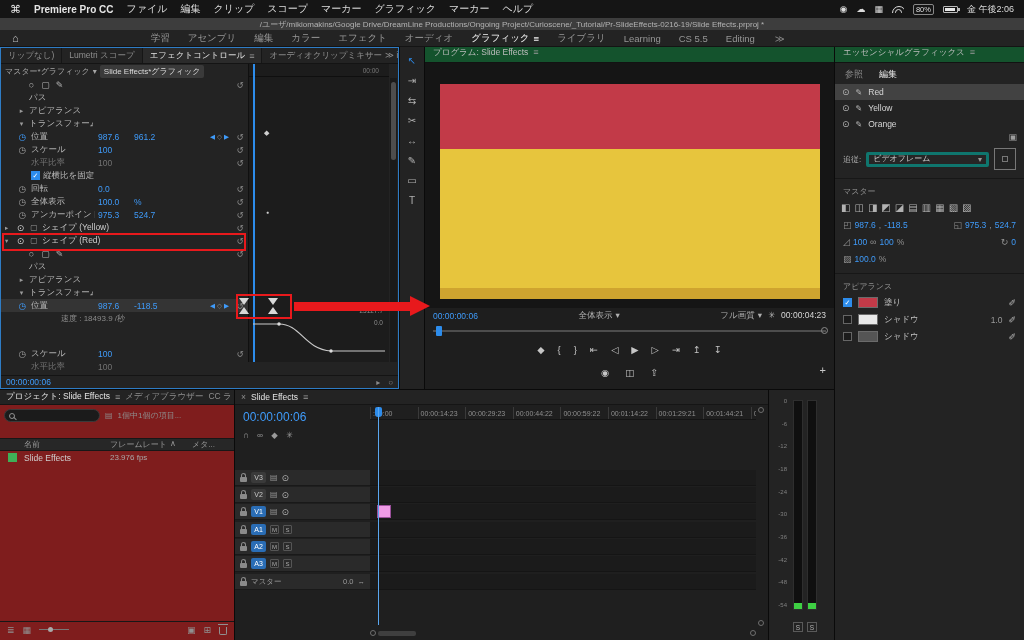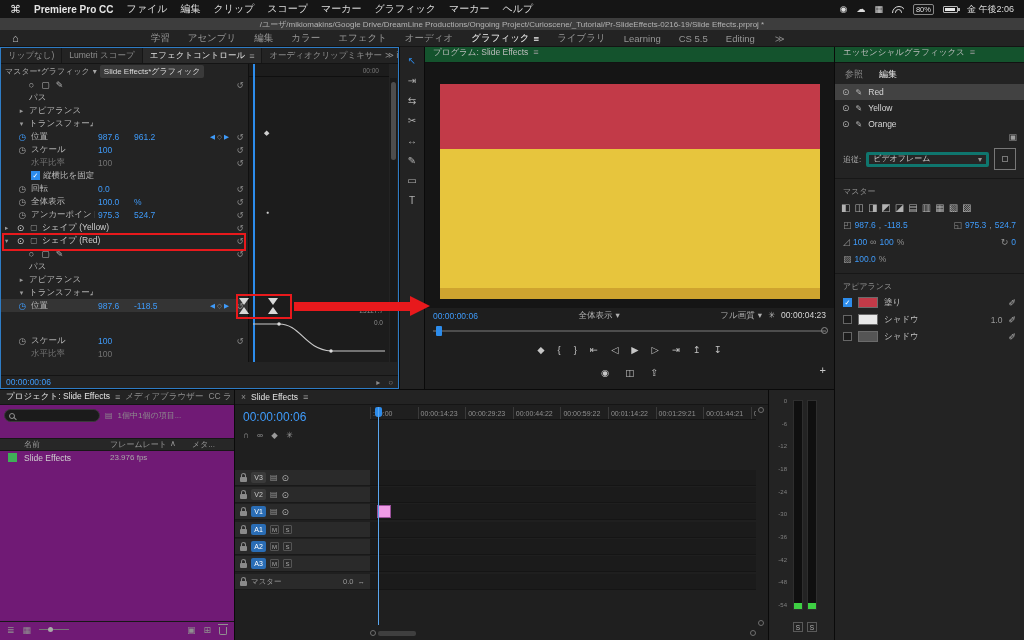--- a/index.html
+++ b/index.html
@@ -142,21 +142,21 @@
   .eg-vr .bv{color:#3f9bfa}
   .eg-vr .sep{color:#8f8f8f}
   .eg-vr .sp{flex:1}
   .eg-ap{display:flex;align-items:center;gap:6px;padding:0 8px;height:17px;font-size:8.5px;color:#c4c4c4}
   .swatch{width:20px;height:11px;border:1px solid #6b6b6b;flex:none}
   .sw-fill{background:#c23a48}.sw-stroke{background:#e9e9e9}.sw-shadow{background:#555}
   .eg-ap .sval{margin-left:auto;color:#9a9a9a}
   .eg-ap .drop{color:#b0b0b0;font-size:9px}
   .eg-ap .dropml{margin-left:auto;color:#b0b0b0;font-size:9px}
   
-  #project-panel{position:absolute;left:0;top:390px;width:234px;height:250px;background:#701a75}
+  #project-panel{position:absolute;left:0;top:390px;width:234px;height:250px;background:#7f1d1d}
   .pj-search{display:flex;align-items:center;gap:5px;padding:4px 4px 2px;font-size:8px;color:#8f8f8f}
   .pj-box{width:96px;height:13px;background:#1b1b1b;border:1px solid #3a3a3a;border-radius:7px;
     display:flex;align-items:center;padding:0 4px}
   .i-search{display:inline-block;width:6px;height:6px;border:1px solid #8f8f8f;border-radius:50%;position:relative}
   .i-search::after{content:'';position:absolute;width:4px;height:1px;background:#8f8f8f;
     right:-3px;bottom:-1px;transform:rotate(45deg)}
   .pj-cols{display:flex;height:13px;background:#272727;border-top:1px solid #171717;
     border-bottom:1px solid #171717;font-size:8px;color:#9a9a9a;align-items:center;margin-top:14px}
   .pj-c1{width:110px;padding-left:24px;display:flex;gap:3px}
   .pj-c2{width:82px;display:flex;gap:3px}
@@ -458,20 +458,23 @@
           <span class="rval">987.6</span>
           <span class="rval">-118.5</span>
           <span class="rnav">
             <span class="blue">◀</span>
             <span>◇</span>
             <span class="blue">▶</span>
           </span>
           <span class="rrst">↺</span>
         </div>
 
+        <div class="erow">
+          <span class="spd nw">速度 : 18493.9 /秒</span>
+        </div>
         <div class="egap"></div>
 
         <div class="erow">
           <span class="rc"></span>
           <span class="rsw">◷</span>
           <span class="rlbl">スケール</span>
           <span class="rval">100</span>
           <span class="rrst ml">↺</span>
         </div>
 

